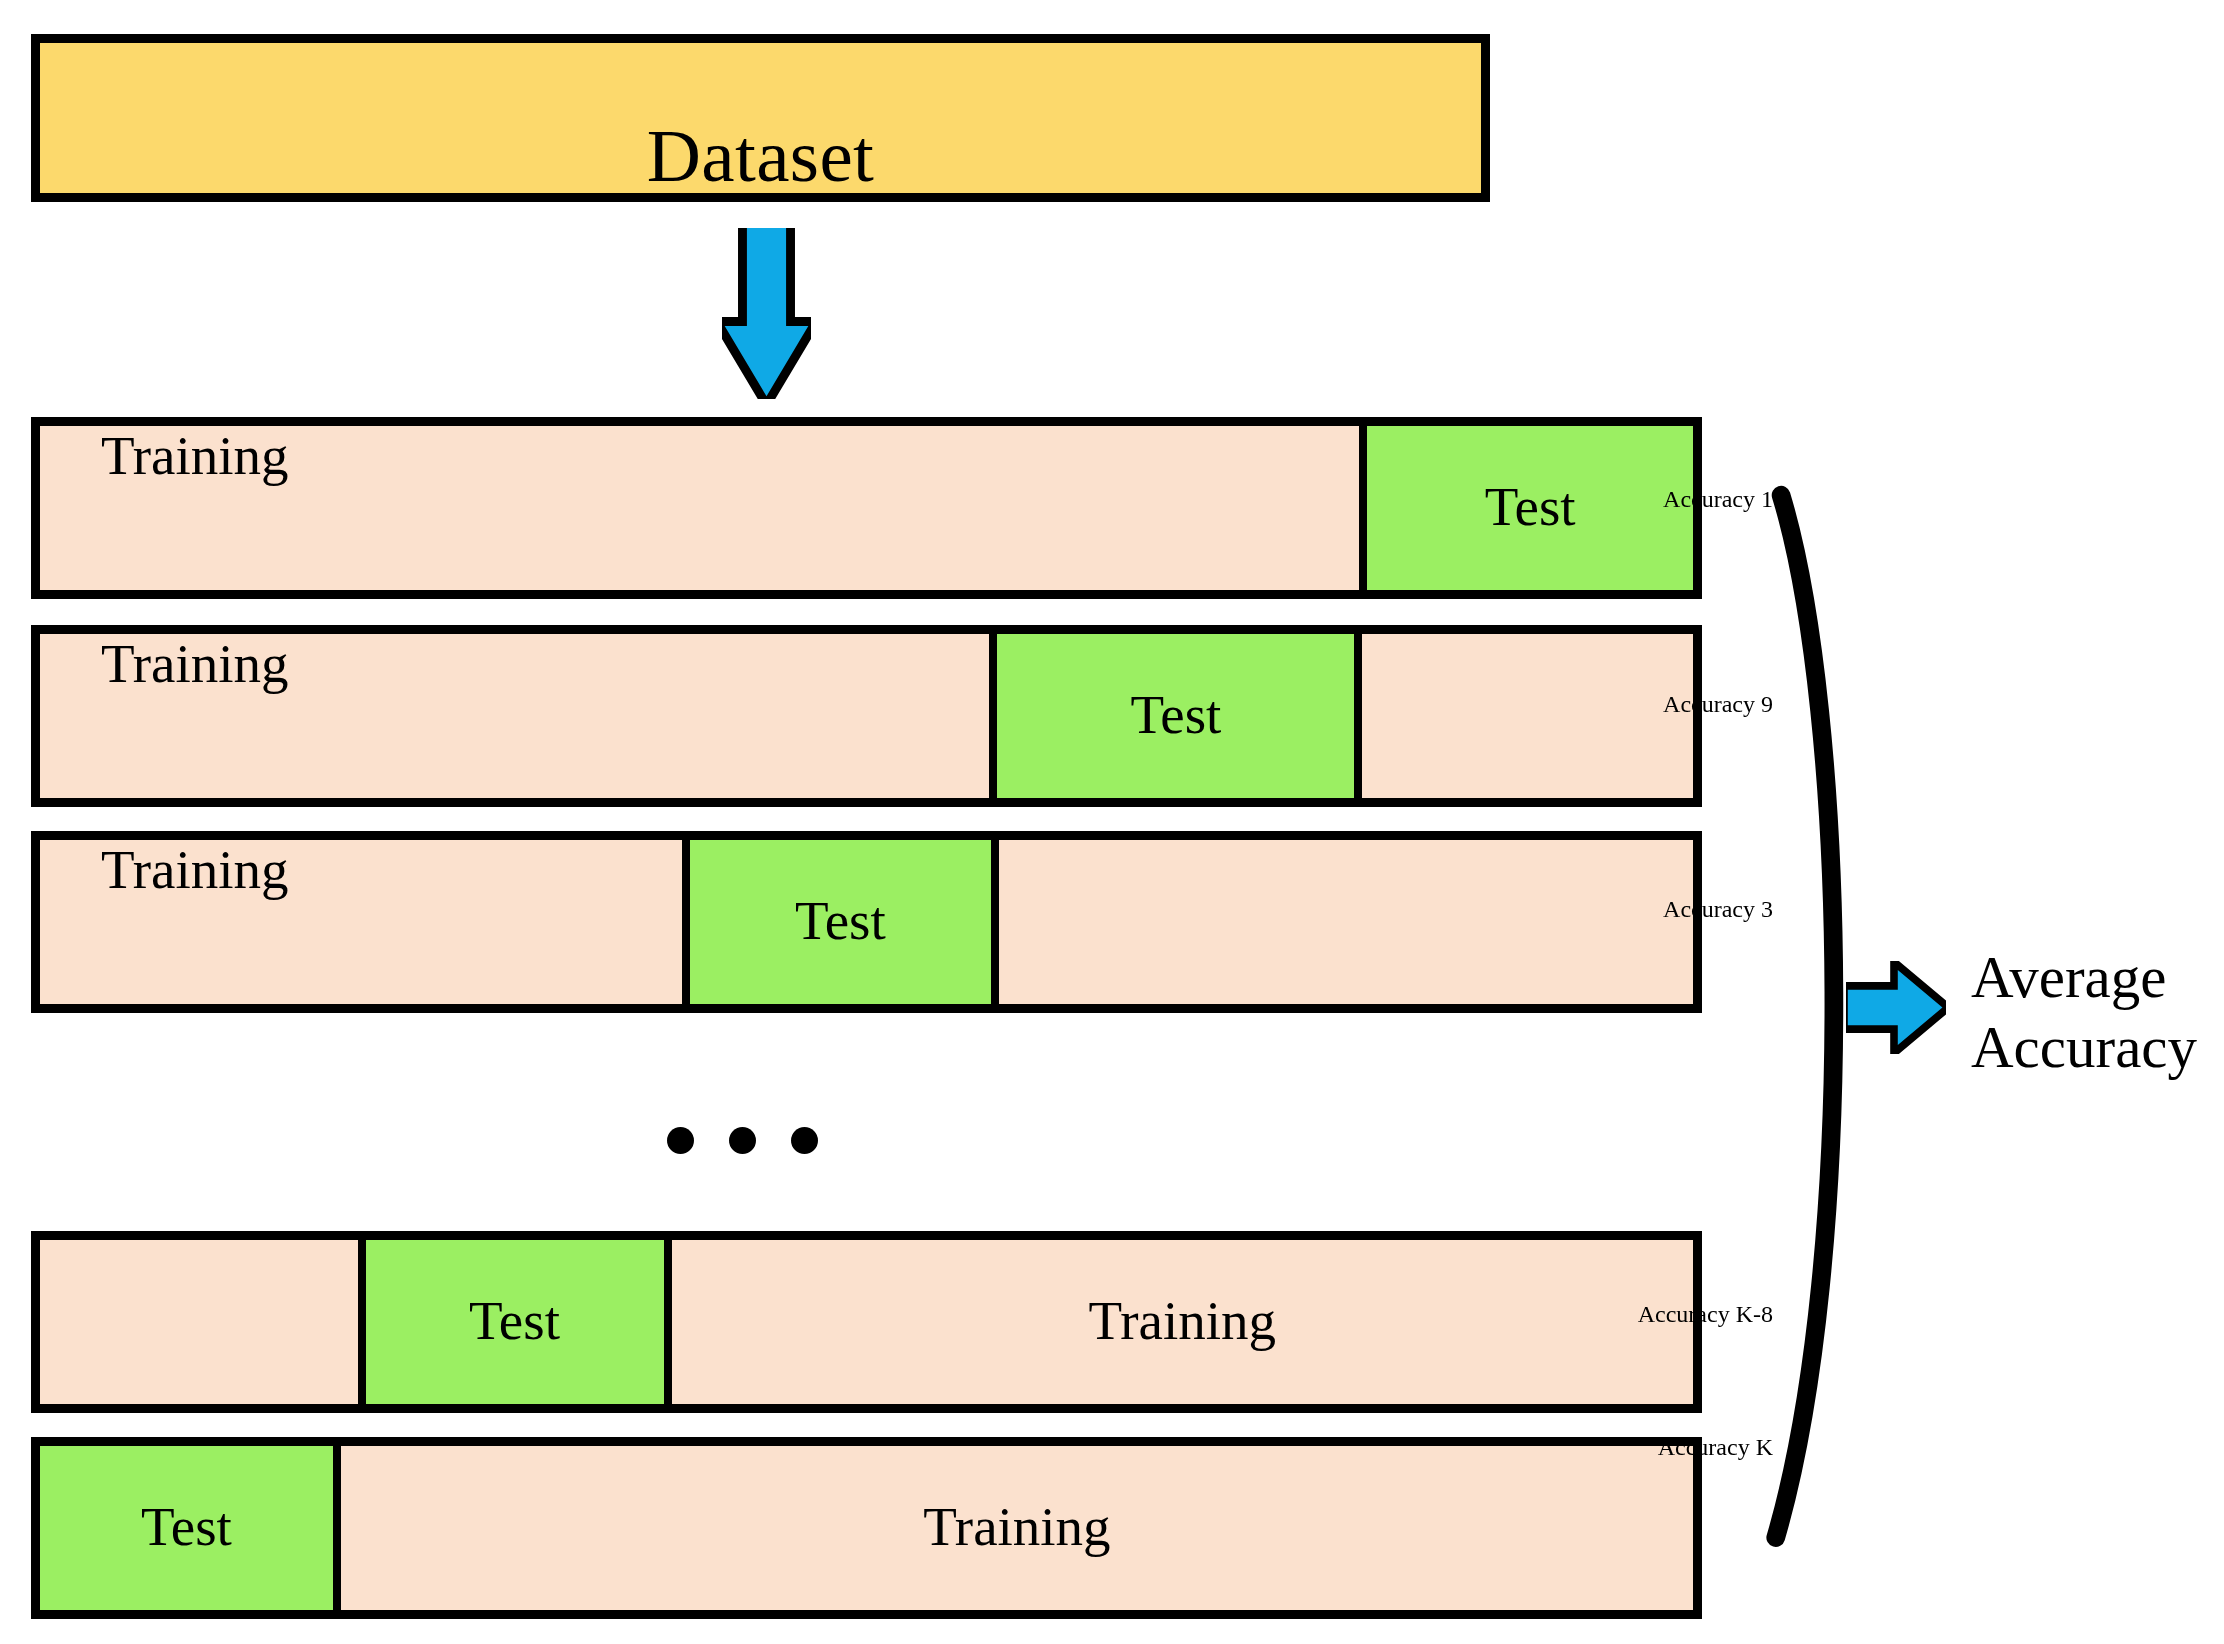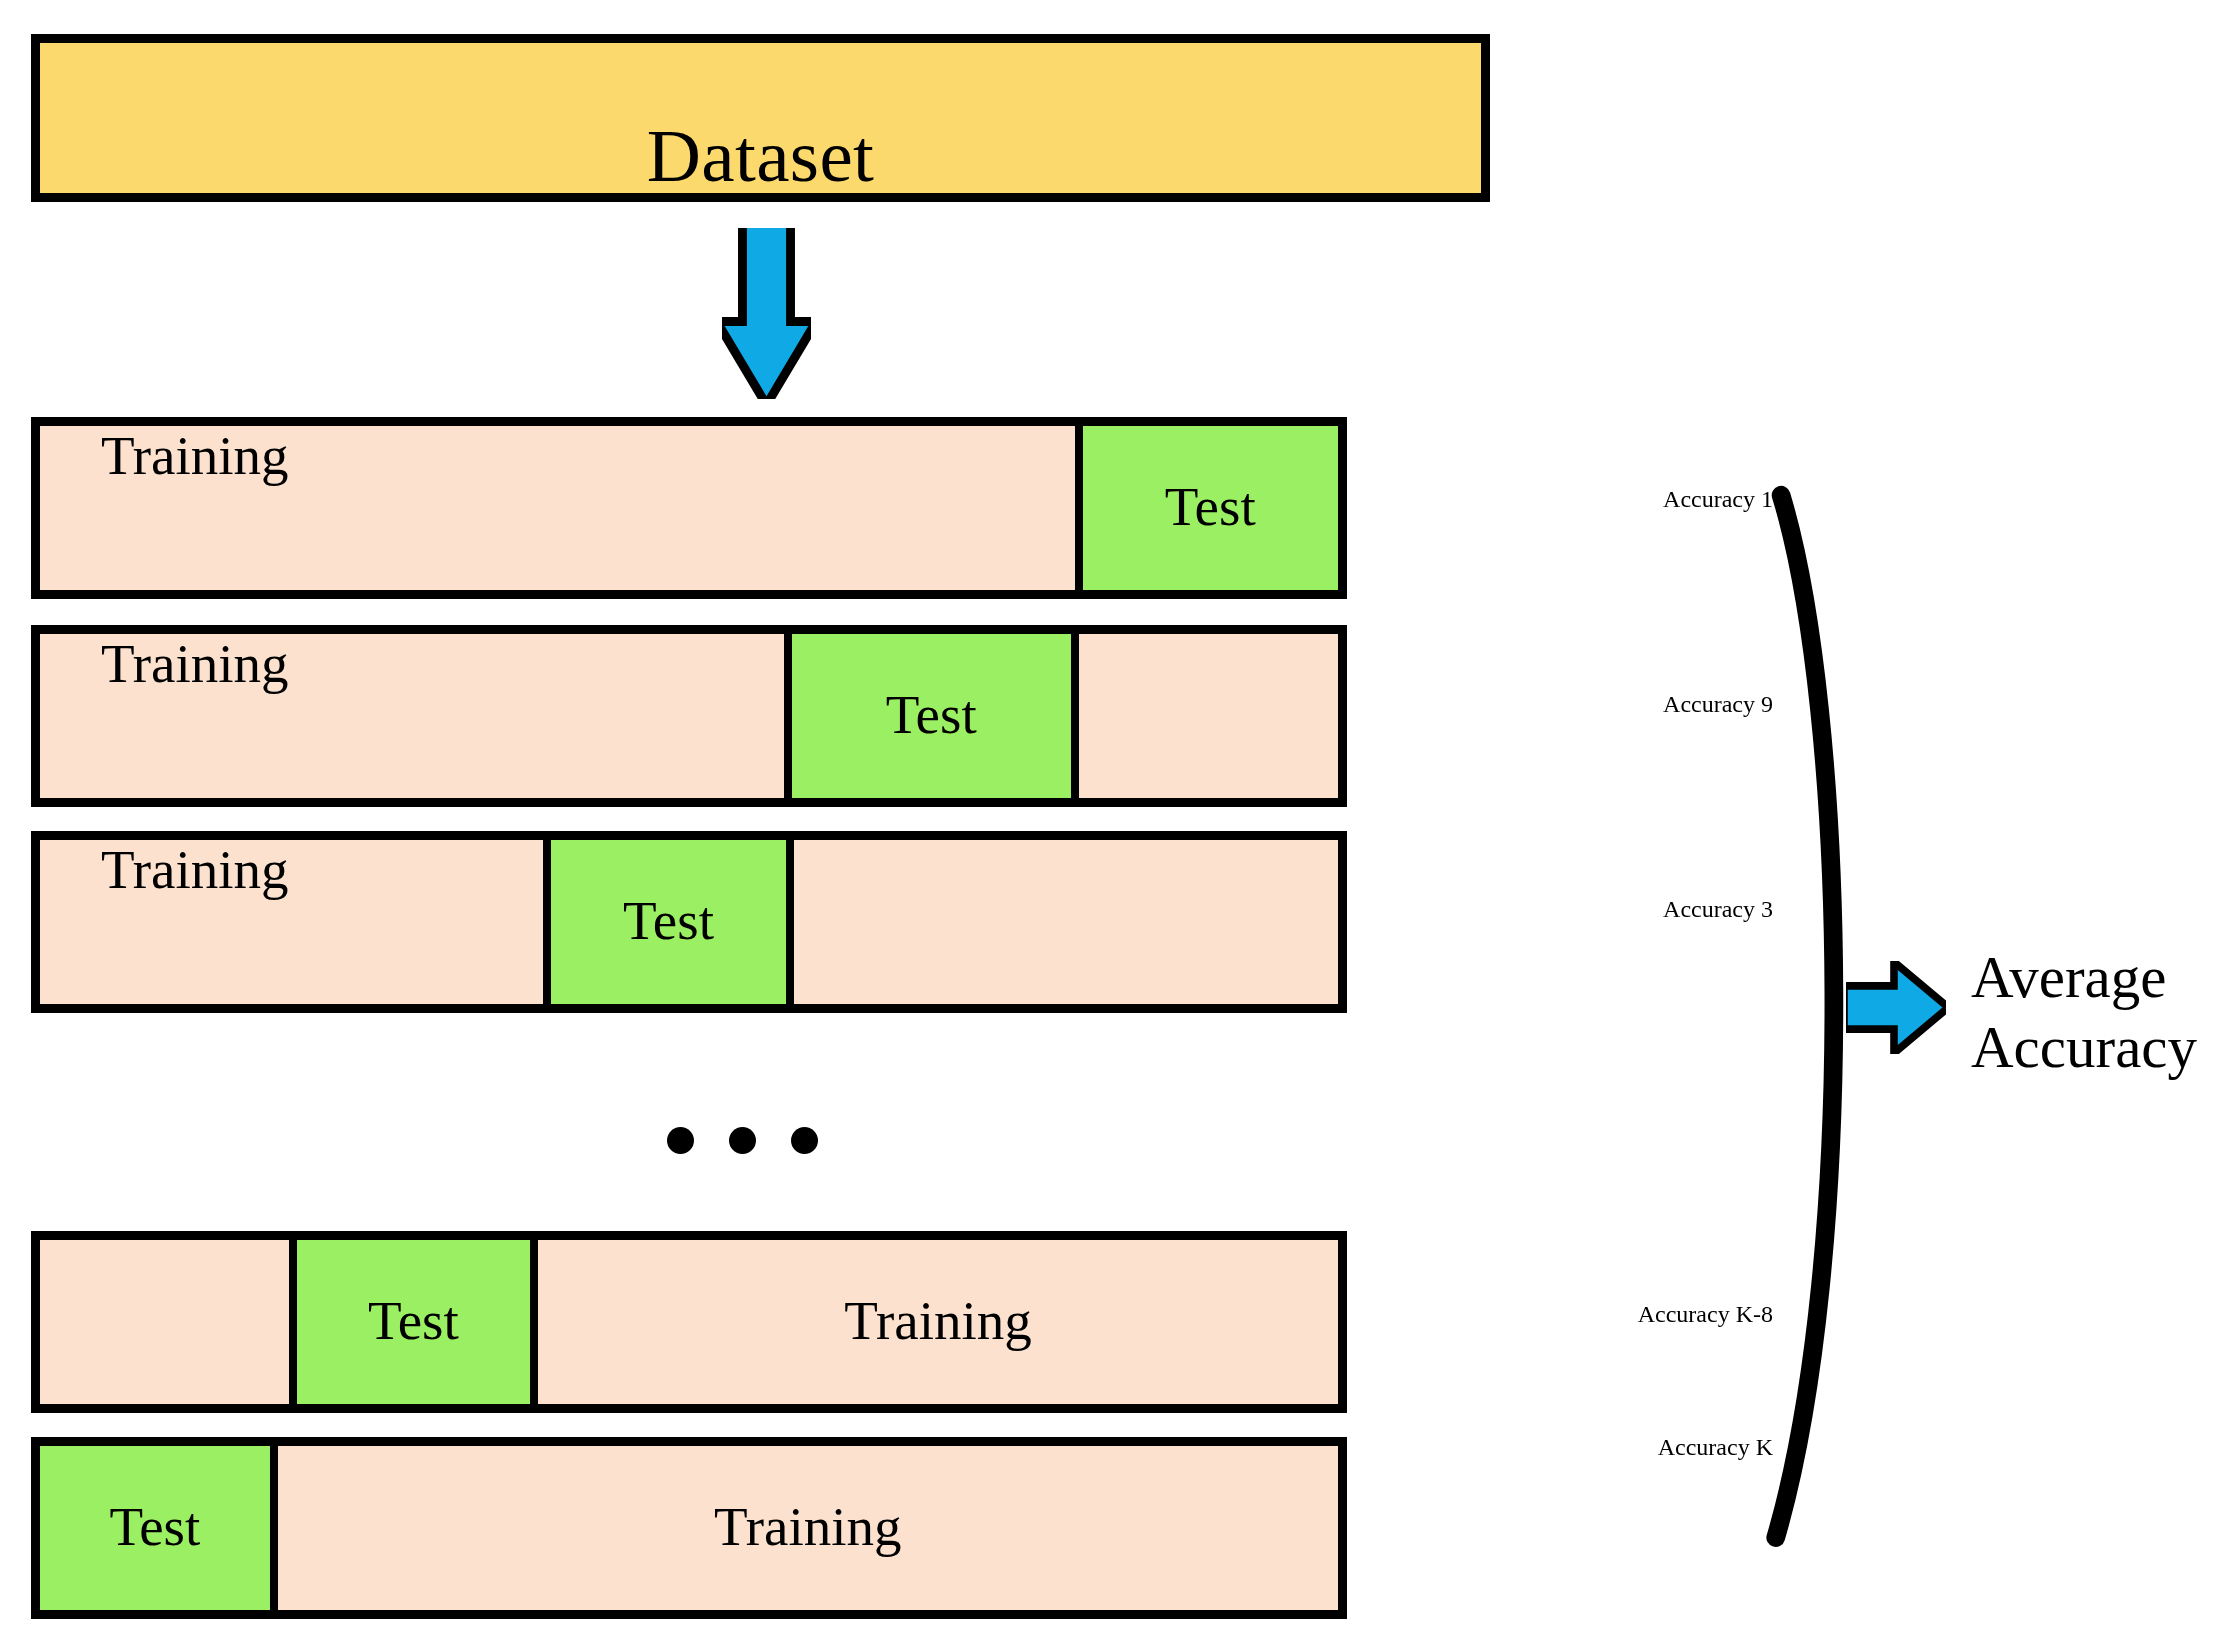--- a/index.html
+++ b/index.html
@@ -45,21 +45,21 @@
     left: 722px;
     top: 228px;
     width: 89px;
     height: 171px;
   }
 
   
   .fold-row {
     position: absolute;
     left: 31px;
-    width: 1316px;
+    width: 1671px;
     border: 9.8px solid #000000;
     box-sizing: border-box;
     display: flex;
     background: #000000;
   }
   .fold-row.r1 { top: 417px;  height: 182px; }
   .fold-row.r2 { top: 625px;  height: 182px; }
   .fold-row.r3 { top: 831px;  height: 182px; }
   .fold-row.r4 { top: 1231px; height: 182px; }
   .fold-row.r5 { top: 1437px; height: 182px; }

